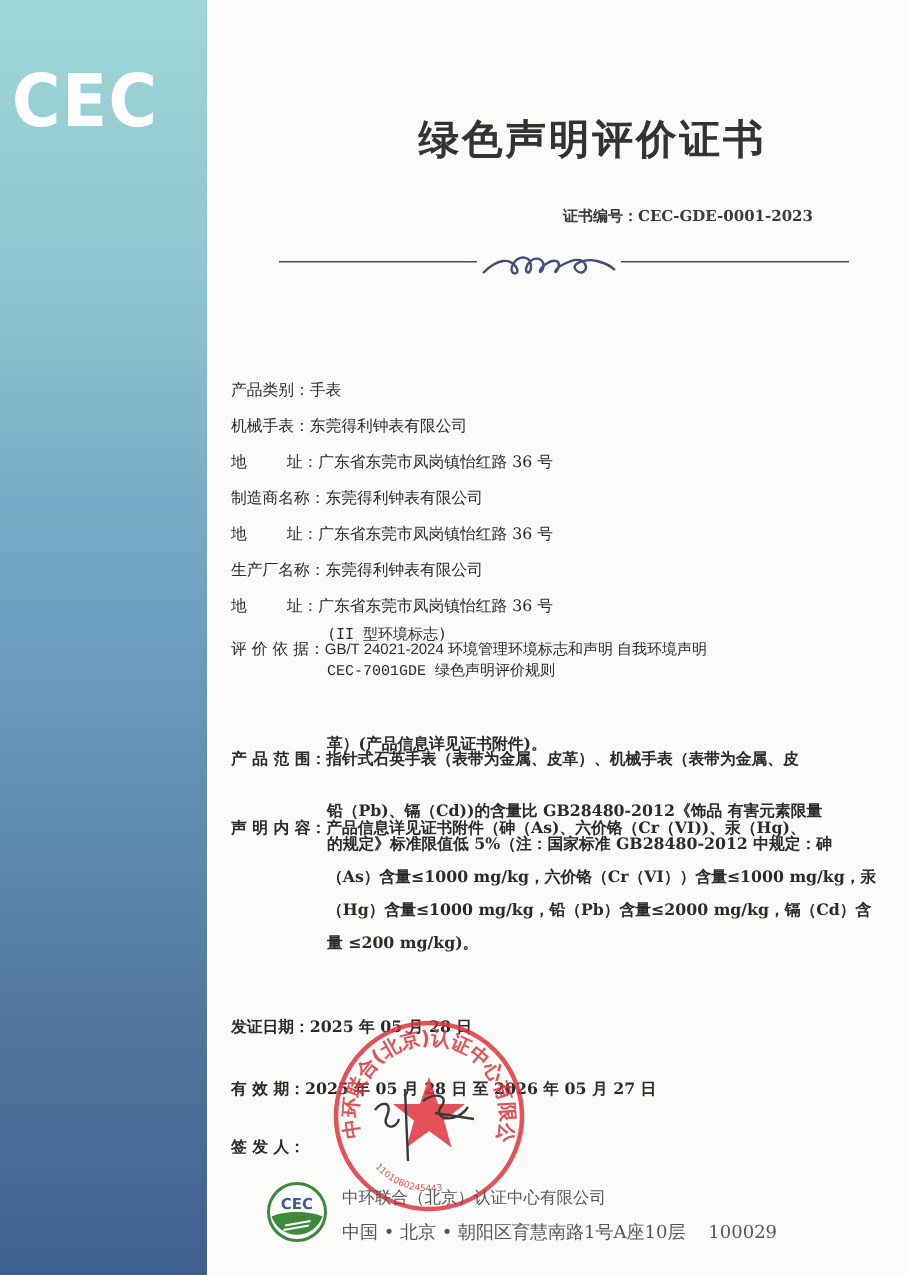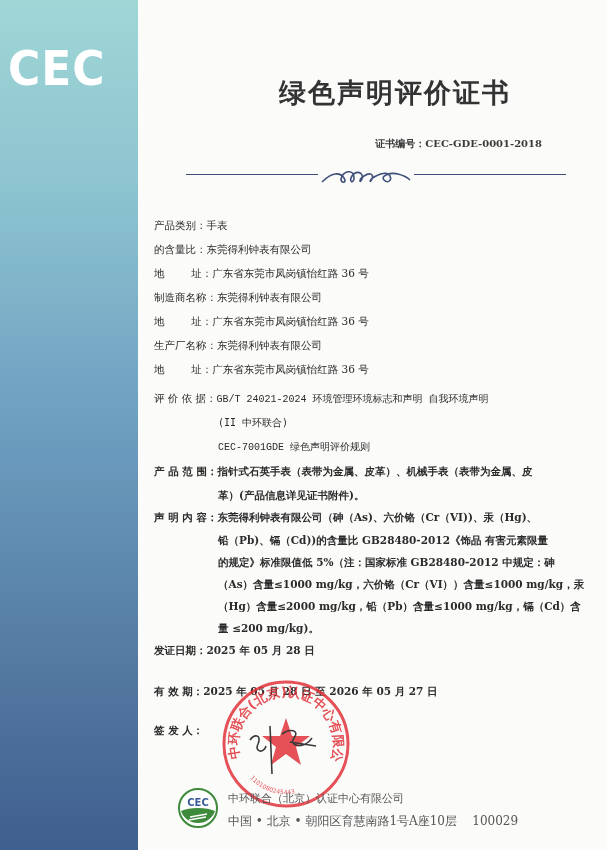--- a/index.html
+++ b/index.html
@@ -27,85 +27,85 @@
     margin-left: 23px;
   }
   .cert-no {
     position: absolute; right: 64px; top: 137px; font-size: 10px; font-weight: bold; color: #3a3a3a;
   }
   .divider {
     position: absolute; left: 186px; top: 174px; width: 380px; height: 1px; background: #3f4f7a;
   }
   .ornament { position: absolute; left: 318px; top: 168px; width: 96px; height: 20px; }
   .fields { position: absolute; left: 154px; top: 219px; width: 410px; font-size: 10.5px; }
-  .row { position: absolute; left: 0; white-space: nowrap; }
+  .row { position: absolute; left: 0; white-space: nowrap; margin-top: 34px; }
   .cont { position: absolute; white-space: nowrap; }
   .bold { font-weight: bold; }
   .stamp { position: absolute; left: 220px; top: 678px; width: 132px; height: 132px; }
   .footer-logo { position: absolute; left: 177px; top: 787px; width: 42px; height: 42px; }
   .footer-name { position: absolute; left: 228px; top: 791px; font-size: 11px; color: #555; }
   .footer-addr { position: absolute; left: 228px; top: 813px; font-size: 12px; color: #555; }
 </style>
 </head>
 <body>
 
 <div class="sidebar">
   <div class="sidebar-logo">CEC</div>
 </div>
 
 <div class="title">绿色声明评价证书</div>
-<div class="cert-no">证书编号：CEC-GDE-0001-2018</div>
+<div class="cert-no">证书编号：CEC-GDE-0001-2023</div>
 
 <div class="divider"></div>
 <svg class="ornament" viewBox="0 0 96 20">
   <rect x="0" y="6" width="96" height="8" fill="#fbfbfa"></rect>
   <path d="M4 14 C14 4, 22 4, 26 10 C30 16, 20 16, 24 8 C28 2, 36 2, 36 10 C36 16, 30 14, 34 8 C38 2, 46 4, 44 11 C42 16, 40 12, 46 8 C52 4, 56 6, 54 11 C52 16, 50 12, 58 8 C64 5, 70 4, 72 8 C74 12, 70 16, 66 12 C62 8, 72 4, 80 6 C88 8, 92 12, 92 12" fill="none" stroke="#3f4f7a" stroke-width="1.6"></path>
 </svg>
 
 <div class="fields">
   <div class="row" style="top:0">
     <span>产品类别：</span><span>手表</span>
   </div>
   <div class="row" style="top:24px">
-    <span>的含量比：</span><span>东莞得利钟表有限公司</span>
+    <span>机械手表：</span><span>东莞得利钟表有限公司</span>
   </div>
   <div class="row" style="top:48px">
     <span style="white-space:pre">地        址：</span><span>广东省东莞市凤岗镇怡红路 36 号</span>
   </div>
   <div class="row" style="top:72px">
     <span>制造商名称：</span><span>东莞得利钟表有限公司</span>
   </div>
   <div class="row" style="top:96px">
     <span style="white-space:pre">地        址：</span><span>广东省东莞市凤岗镇怡红路 36 号</span>
   </div>
   <div class="row" style="top:120px">
     <span>生产厂名称：</span><span>东莞得利钟表有限公司</span>
   </div>
   <div class="row" style="top:144px">
     <span style="white-space:pre">地        址：</span><span>广东省东莞市凤岗镇怡红路 36 号</span>
   </div>
 
   <div class="row" style="top:173px">
-    <span>评 价 依 据：</span><span style="font-family:Liberation Mono, monospace;font-size:10px">GB/T 24021-2024 环境管理环境标志和声明 自我环境声明</span>
+    <span>评 价 依 据：</span><span style="font-family:Liberation Sans, sans-serif;font-size:10px">GB/T 24021-2024 环境管理环境标志和声明 自我环境声明</span>
   </div>
-  <div class="cont" style="left:64px;top:197px;font-family:'DejaVu Sans Mono','Liberation Mono',monospace;font-size:10px">(II 中环联合)</div>
+  <div class="cont" style="left:64px;top:197px;font-family:'DejaVu Sans Mono','Liberation Mono',monospace;font-size:10px">(II 型环境标志)</div>
   <div class="cont" style="left:64px;top:221px;font-family:Liberation Mono, monospace;font-size:10px">CEC-7001GDE 绿色声明评价规则</div>
 
   <div class="row bold" style="top:246px">
     <span>产 品 范 围：</span><span>指针式石英手表（表带为金属、皮革）、机械手表（表带为金属、皮</span>
   </div>
   <div class="cont bold" style="left:64px;top:270px">革）(产品信息详见证书附件)。</div>
 
   <div class="row bold" style="top:292px">
-    <span>声 明 内 容：</span><span>东莞得利钟表有限公司（砷（As)、六价铬（Cr（VI))、汞（Hg)、</span>
+    <span>声 明 内 容：</span><span>产品信息详见证书附件（砷（As)、六价铬（Cr（VI))、汞（Hg)、</span>
   </div>
   <div class="cont bold" style="left:64px;top:315px">铅（Pb)、镉（Cd))的含量比 GB28480-2012《饰品 有害元素限量</div>
   <div class="cont bold" style="left:64px;top:337px">的规定》标准限值低 5%（注：国家标准 GB28480-2012 中规定：砷</div>
   <div class="cont bold" style="left:64px;top:359px">（As）含量≤1000 mg/kg，六价铬（Cr（VI））含量≤1000 mg/kg，汞</div>
-  <div class="cont bold" style="left:64px;top:381px">（Hg）含量≤2000 mg/kg，铅（Pb）含量≤1000 mg/kg，镉（Cd）含</div>
+  <div class="cont bold" style="left:64px;top:381px">（Hg）含量≤1000 mg/kg，铅（Pb）含量≤2000 mg/kg，镉（Cd）含</div>
   <div class="cont bold" style="left:64px;top:403px">量 ≤200 mg/kg)。</div>
 
   <div class="row bold" style="top:425px">
     <span>发证日期：</span><span>2025 年 05 月 28 日</span>
   </div>
   <div class="row bold" style="top:466px">
     <span>有 效 期：</span><span>2025 年 05 月 28 日 至 2026 年 05 月 27 日</span>
   </div>
   <div class="row bold" style="top:505px">
     <span>签 发 人：</span>

